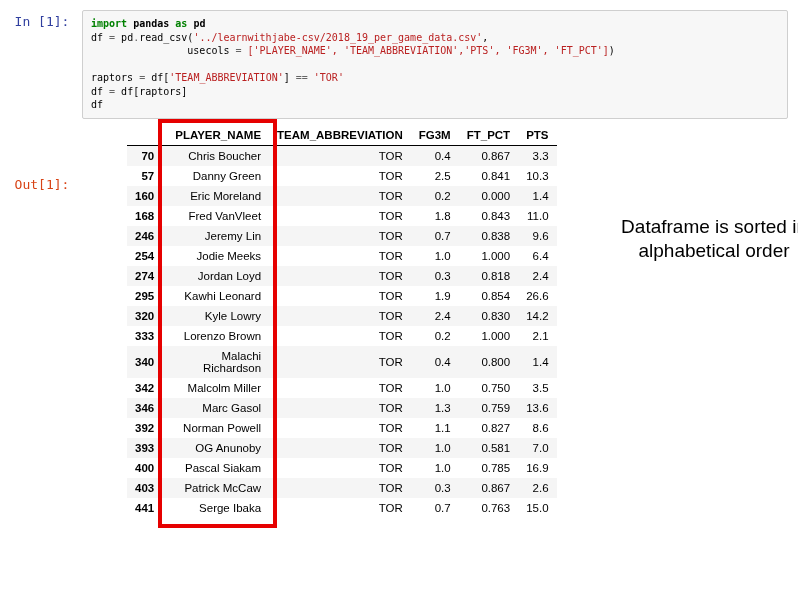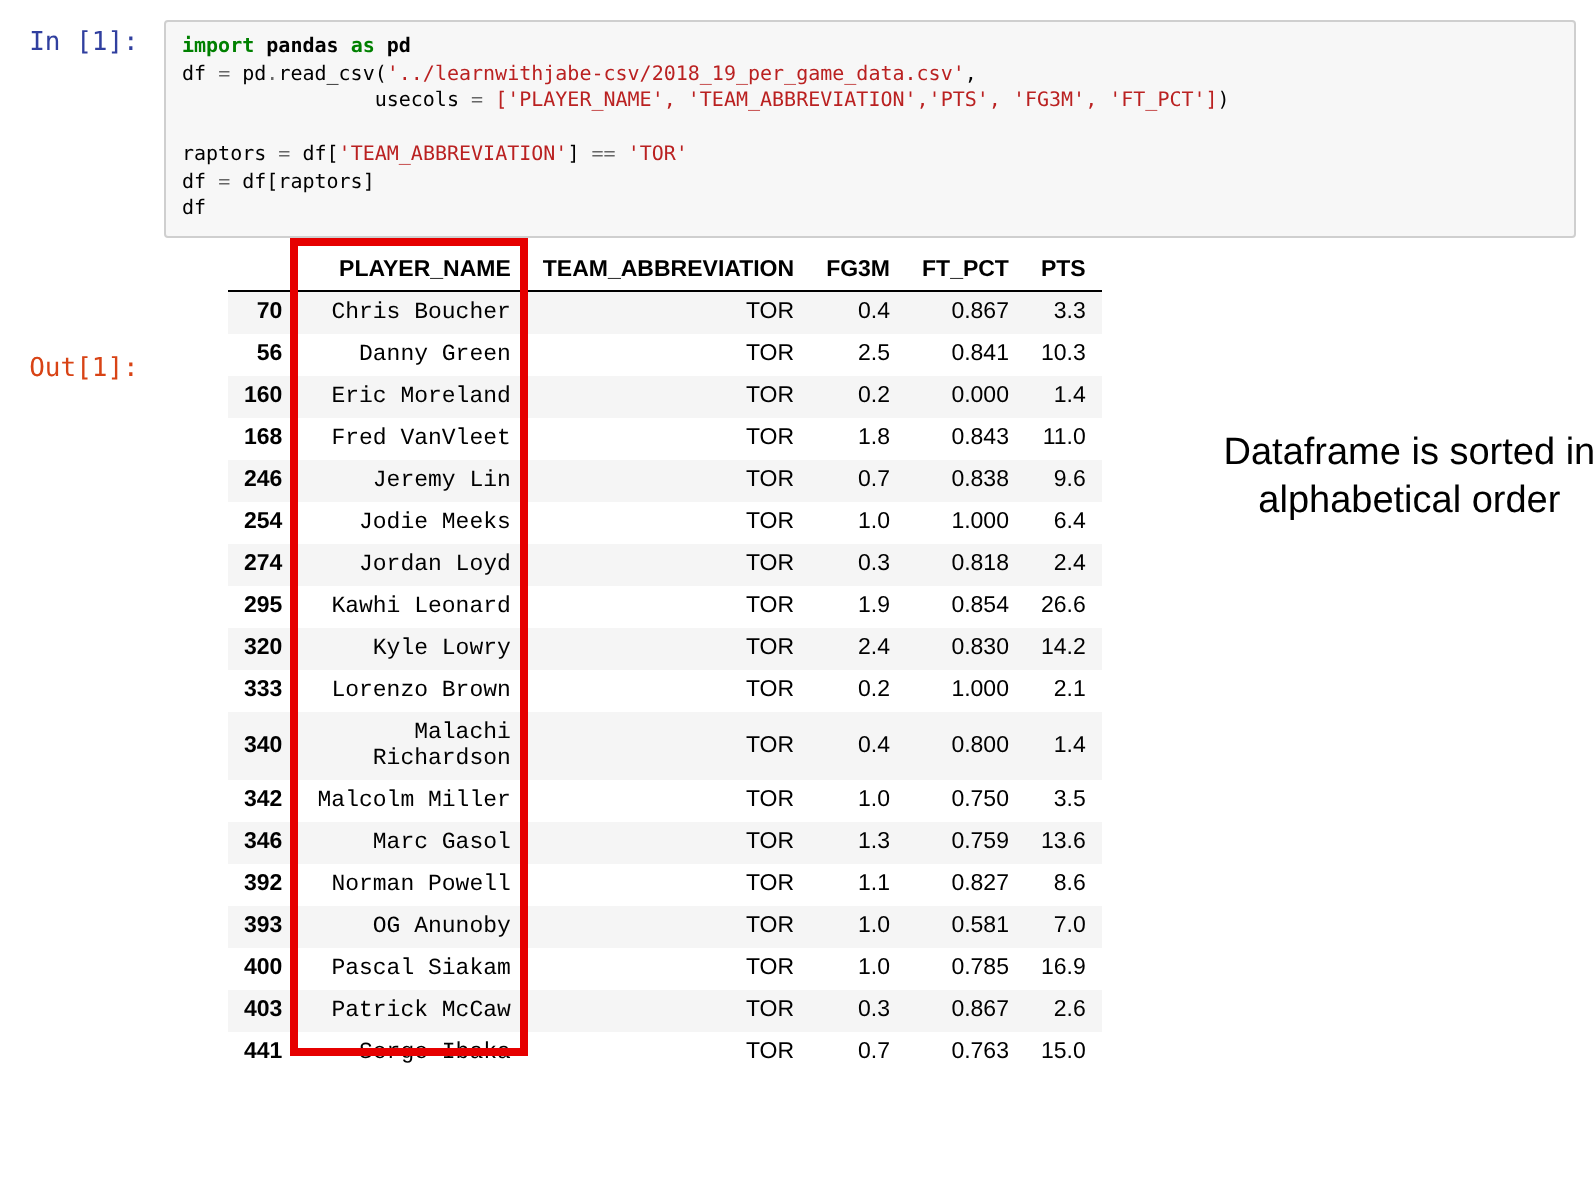--- a/index.html
+++ b/index.html
@@ -44,21 +44,21 @@
   .op { color: #666; }
 
   .out-body {
     flex: 1;
     display: flex;
     align-items: flex-start;
   }
 
   .table-wrap {
     position: relative;
-    margin-left: 32px;
+    margin-left: 45px;
   }
   table.df {
     border-collapse: collapse;
     font-size: 11.5px;
     color: #000;
   }
   table.df th, table.df td {
     padding: 4px 8px;
     text-align: right;
     border: none;
@@ -66,21 +66,21 @@
   table.df thead th {
     border-bottom: 1px solid #000;
     font-weight: bold;
     background: #fff;
   }
   table.df tbody th {
     font-weight: bold;
   }
   table.df tbody tr:nth-child(odd) { background: #f5f5f5; }
   table.df tbody tr:nth-child(even) { background: #fff; }
-  table.df td.name { text-align: right; font-family: Liberation Mono, monospace; }
+  table.df td.name { text-align: right; }
 
   .highlight-box {
     position: absolute;
     border: 4px solid #e60000;
     pointer-events: none;
   }
 
   .annotation {
     margin-left: 50px;
     margin-top: 90px;
@@ -123,21 +123,21 @@
         <tbody id="df-body">
             <tr>
               <th>70</th>
               <td class="name">Chris Boucher</td>
               <td>TOR</td>
               <td>0.4</td>
               <td>0.867</td>
               <td>3.3</td>
             </tr>
             <tr>
-              <th>56</th>
+              <th>57</th>
               <td class="name">Danny Green</td>
               <td>TOR</td>
               <td>2.5</td>
               <td>0.841</td>
               <td>10.3</td>
             </tr>
             <tr>
               <th>160</th>
               <td class="name">Eric Moreland</td>
               <td>TOR</td>

